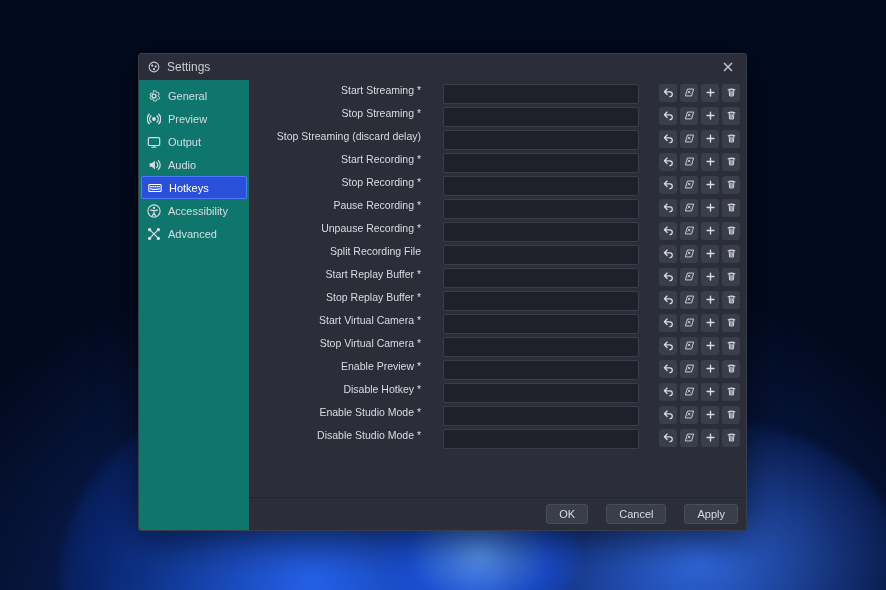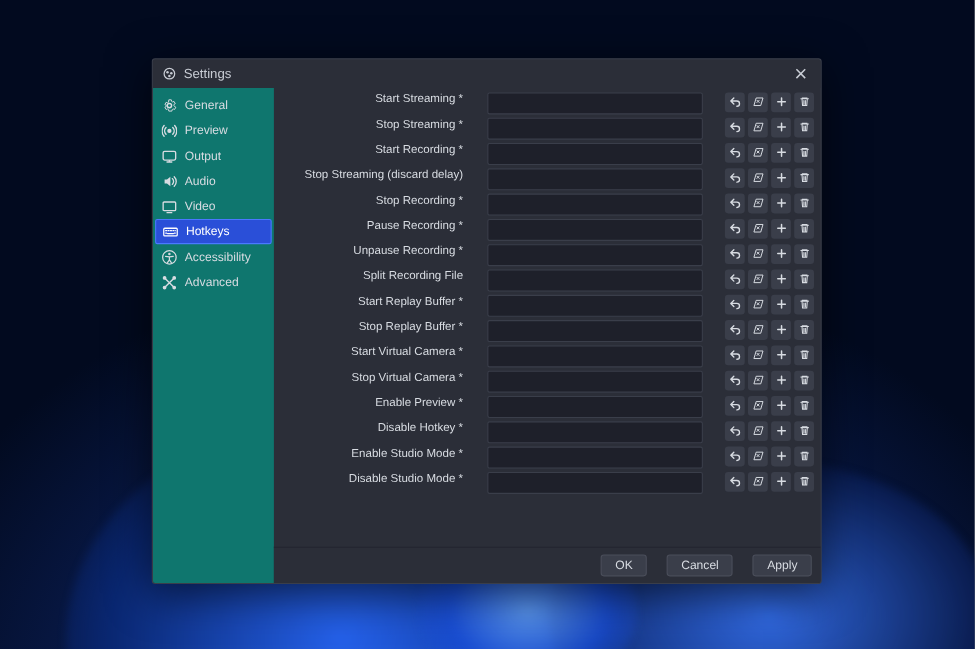--- a/index.html
+++ b/index.html
@@ -246,29 +246,20 @@
         </div>
         <div class="sidebar-item">
           <span class="sb-icon">
             <svg viewBox="0 0 16 16" fill="#d8dce2">
               <path d="M3 6v4h2.5L9 13V3L5.5 6H3z"></path>
               <path d="M11 5a4 4 0 010 6M13 3a7 7 0 010 10" fill="none" stroke="#d8dce2" stroke-width="1.4" stroke-linecap="round"></path>
             </svg>
           </span>
           <span>Audio</span>
         </div>
-        <div class="sidebar-item">
-          <span class="sb-icon">
-            <svg viewBox="0 0 16 16" fill="none" stroke="#d8dce2" stroke-width="1.4">
-              <rect x="1.5" y="3" width="13" height="9" rx="1"></rect>
-              <path d="M5 14h6"></path>
-            </svg>
-          </span>
-          <span>Video</span>
-        </div>
         <div class="sidebar-item active">
           <span class="sb-icon">
             <svg viewBox="0 0 16 16" fill="none" stroke="currentColor" stroke-width="1.3">
               <rect x="1" y="4" width="14" height="8" rx="1"></rect>
               <path d="M3 6.5h1M5.5 6.5h1M8 6.5h1M10.5 6.5h1M13 6.5h0M3 9h1M5 9.5h6M12 9h1" stroke-linecap="round"></path>
             </svg>
           </span>
           <span>Hotkeys</span>
         </div>
         <div class="sidebar-item">
@@ -362,56 +353,56 @@
               <span class="hk-btn">
                 <span style="display: flex;">
                   <svg viewBox="0 0 16 16" fill="none" stroke="#d8dce2" stroke-width="1.4" stroke-linecap="round">
                     <path d="M3 4h10M5 4V3h6v1M4.5 4l.7 9h5.6l.7-9M7 6.5v5M9 6.5v5"></path>
                   </svg>
                 </span>
               </span>
             </div>
           </div>
           <div class="hotkey-row">
+            <div class="hotkey-label">Stop Streaming (discard delay)</div>
+            <input type="text" class="hotkey-input" value="" style="">
+            <div class="hotkey-btns">
+              <span class="hk-btn">
+                <span style="display: flex;">
+                  <svg viewBox="0 0 16 16">
+                    <path d="M6 3 L2 7 L6 11 M2 7 H10 A3.5 3.5 0 0 1 10 14" fill="none" stroke="#d8dce2" stroke-width="1.8" stroke-linecap="round" stroke-linejoin="round"></path>
+                  </svg>
+                </span>
+              </span>
+              <span class="hk-btn">
+                <span style="display: flex;">
+                  <svg viewBox="0 0 16 16">
+                    <path d="M5 3h9l-3 10H2z" fill="none" stroke="#d8dce2" stroke-width="1.3"></path>
+                    <path d="M6 6l3 3M9 6l-3 3" stroke="#d8dce2" stroke-width="1.3" stroke-linecap="round"></path>
+                  </svg>
+                </span>
+              </span>
+              <span class="hk-btn">
+                <span style="display: flex;">
+                  <svg viewBox="0 0 16 16">
+                    <path d="M8 3v10M3 8h10" stroke="#d8dce2" stroke-width="2" stroke-linecap="round"></path>
+                  </svg>
+                </span>
+              </span>
+              <span class="hk-btn">
+                <span style="display: flex;">
+                  <svg viewBox="0 0 16 16" fill="none" stroke="#d8dce2" stroke-width="1.4" stroke-linecap="round">
+                    <path d="M3 4h10M5 4V3h6v1M4.5 4l.7 9h5.6l.7-9M7 6.5v5M9 6.5v5"></path>
+                  </svg>
+                </span>
+              </span>
+            </div>
+          </div>
+          <div class="hotkey-row">
             <div class="hotkey-label">Start Recording *</div>
-            <input type="text" class="hotkey-input" value="" style="">
-            <div class="hotkey-btns">
-              <span class="hk-btn">
-                <span style="display: flex;">
-                  <svg viewBox="0 0 16 16">
-                    <path d="M6 3 L2 7 L6 11 M2 7 H10 A3.5 3.5 0 0 1 10 14" fill="none" stroke="#d8dce2" stroke-width="1.8" stroke-linecap="round" stroke-linejoin="round"></path>
-                  </svg>
-                </span>
-              </span>
-              <span class="hk-btn">
-                <span style="display: flex;">
-                  <svg viewBox="0 0 16 16">
-                    <path d="M5 3h9l-3 10H2z" fill="none" stroke="#d8dce2" stroke-width="1.3"></path>
-                    <path d="M6 6l3 3M9 6l-3 3" stroke="#d8dce2" stroke-width="1.3" stroke-linecap="round"></path>
-                  </svg>
-                </span>
-              </span>
-              <span class="hk-btn">
-                <span style="display: flex;">
-                  <svg viewBox="0 0 16 16">
-                    <path d="M8 3v10M3 8h10" stroke="#d8dce2" stroke-width="2" stroke-linecap="round"></path>
-                  </svg>
-                </span>
-              </span>
-              <span class="hk-btn">
-                <span style="display: flex;">
-                  <svg viewBox="0 0 16 16" fill="none" stroke="#d8dce2" stroke-width="1.4" stroke-linecap="round">
-                    <path d="M3 4h10M5 4V3h6v1M4.5 4l.7 9h5.6l.7-9M7 6.5v5M9 6.5v5"></path>
-                  </svg>
-                </span>
-              </span>
-            </div>
-          </div>
-          <div class="hotkey-row">
-            <div class="hotkey-label">Stop Streaming (discard delay)</div>
             <input type="text" class="hotkey-input" value="" style="">
             <div class="hotkey-btns">
               <span class="hk-btn">
                 <span style="display: flex;">
                   <svg viewBox="0 0 16 16">
                     <path d="M6 3 L2 7 L6 11 M2 7 H10 A3.5 3.5 0 0 1 10 14" fill="none" stroke="#d8dce2" stroke-width="1.8" stroke-linecap="round" stroke-linejoin="round"></path>
                   </svg>
                 </span>
               </span>
               <span class="hk-btn">

